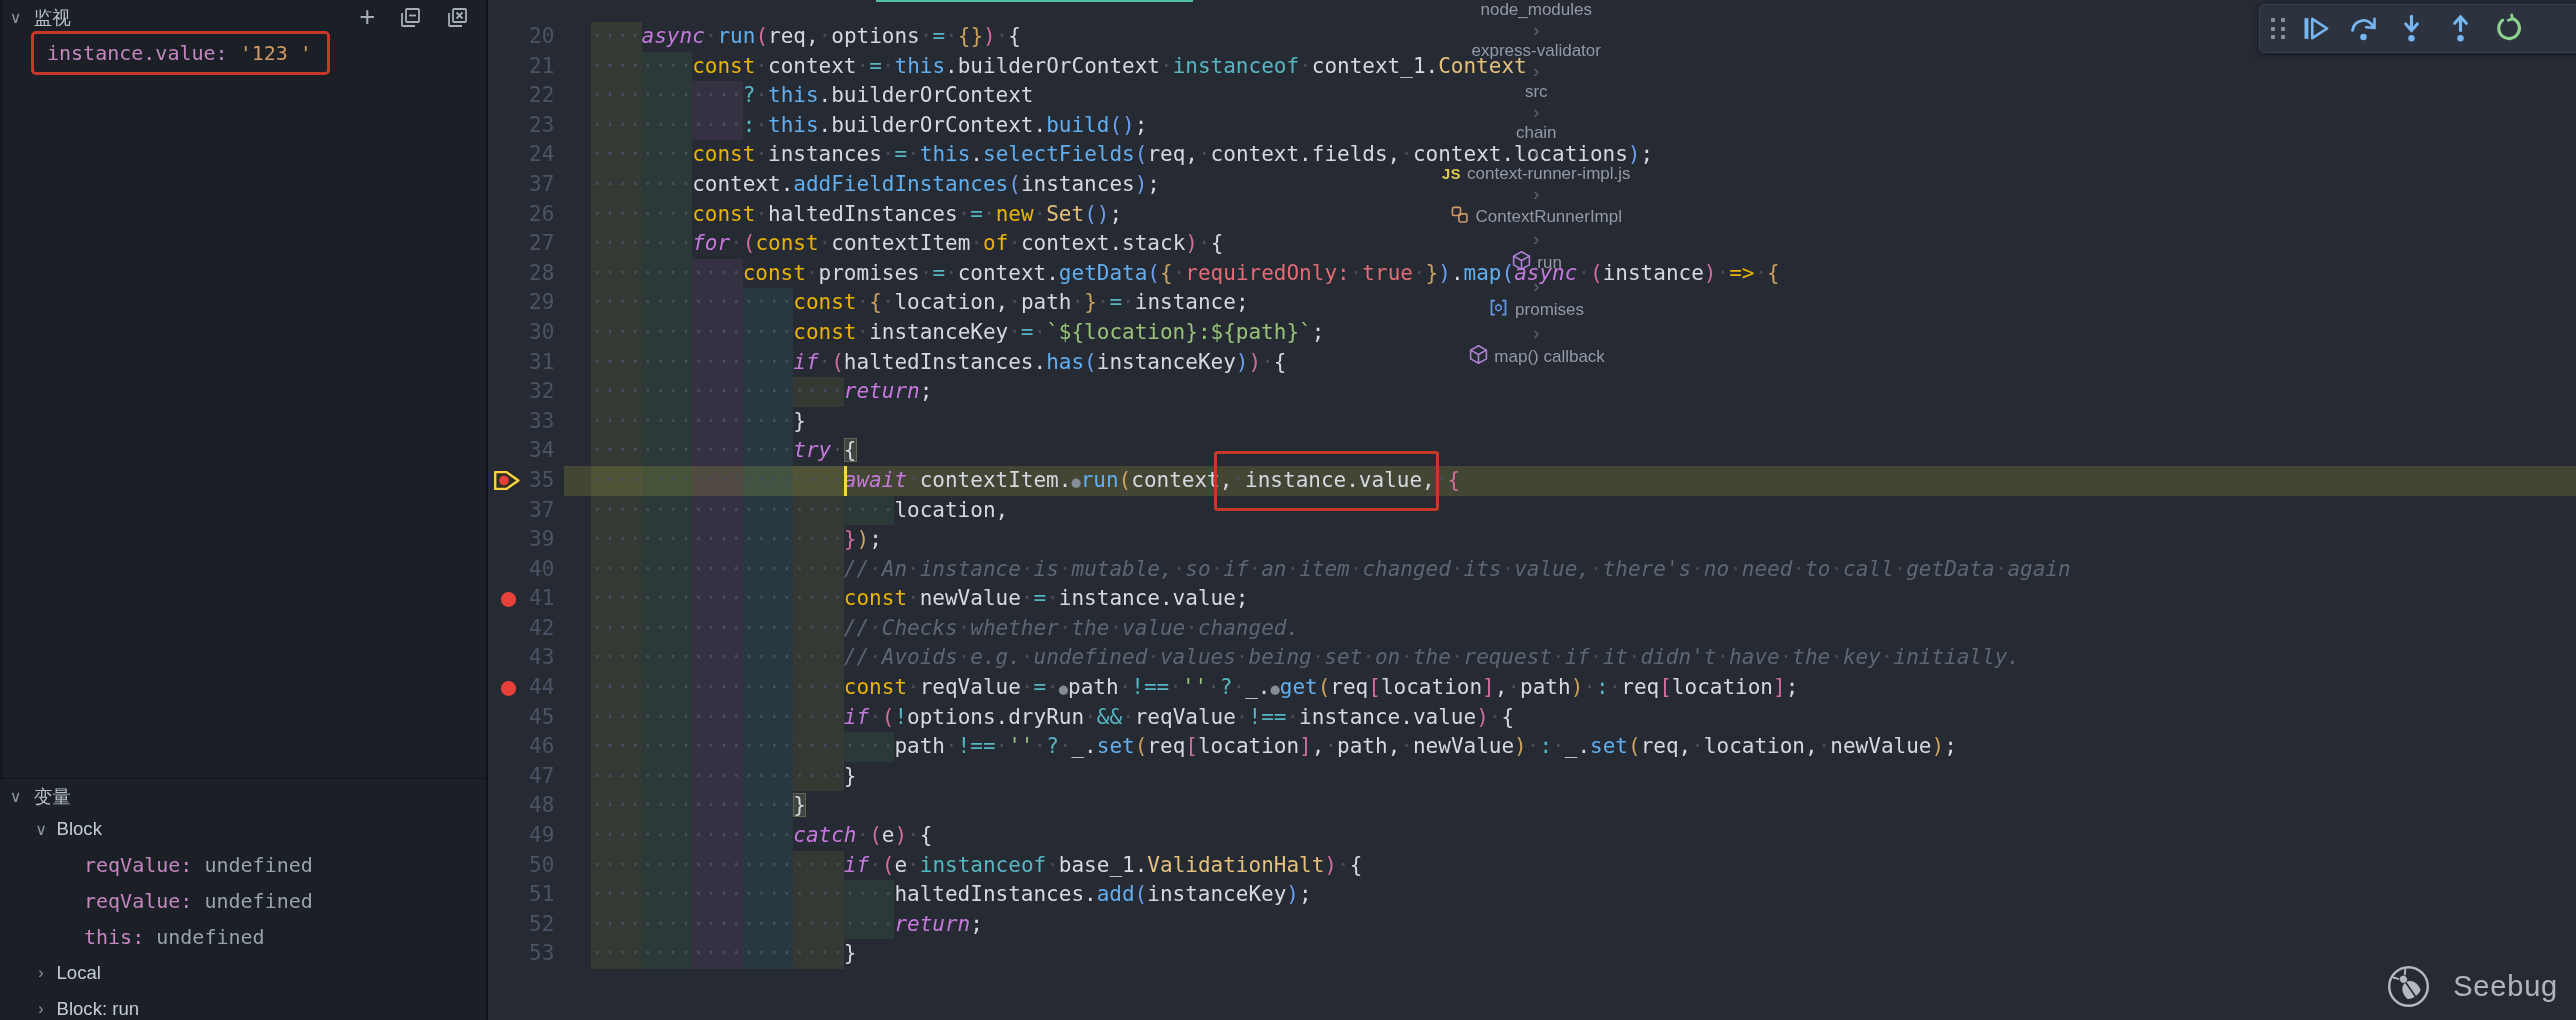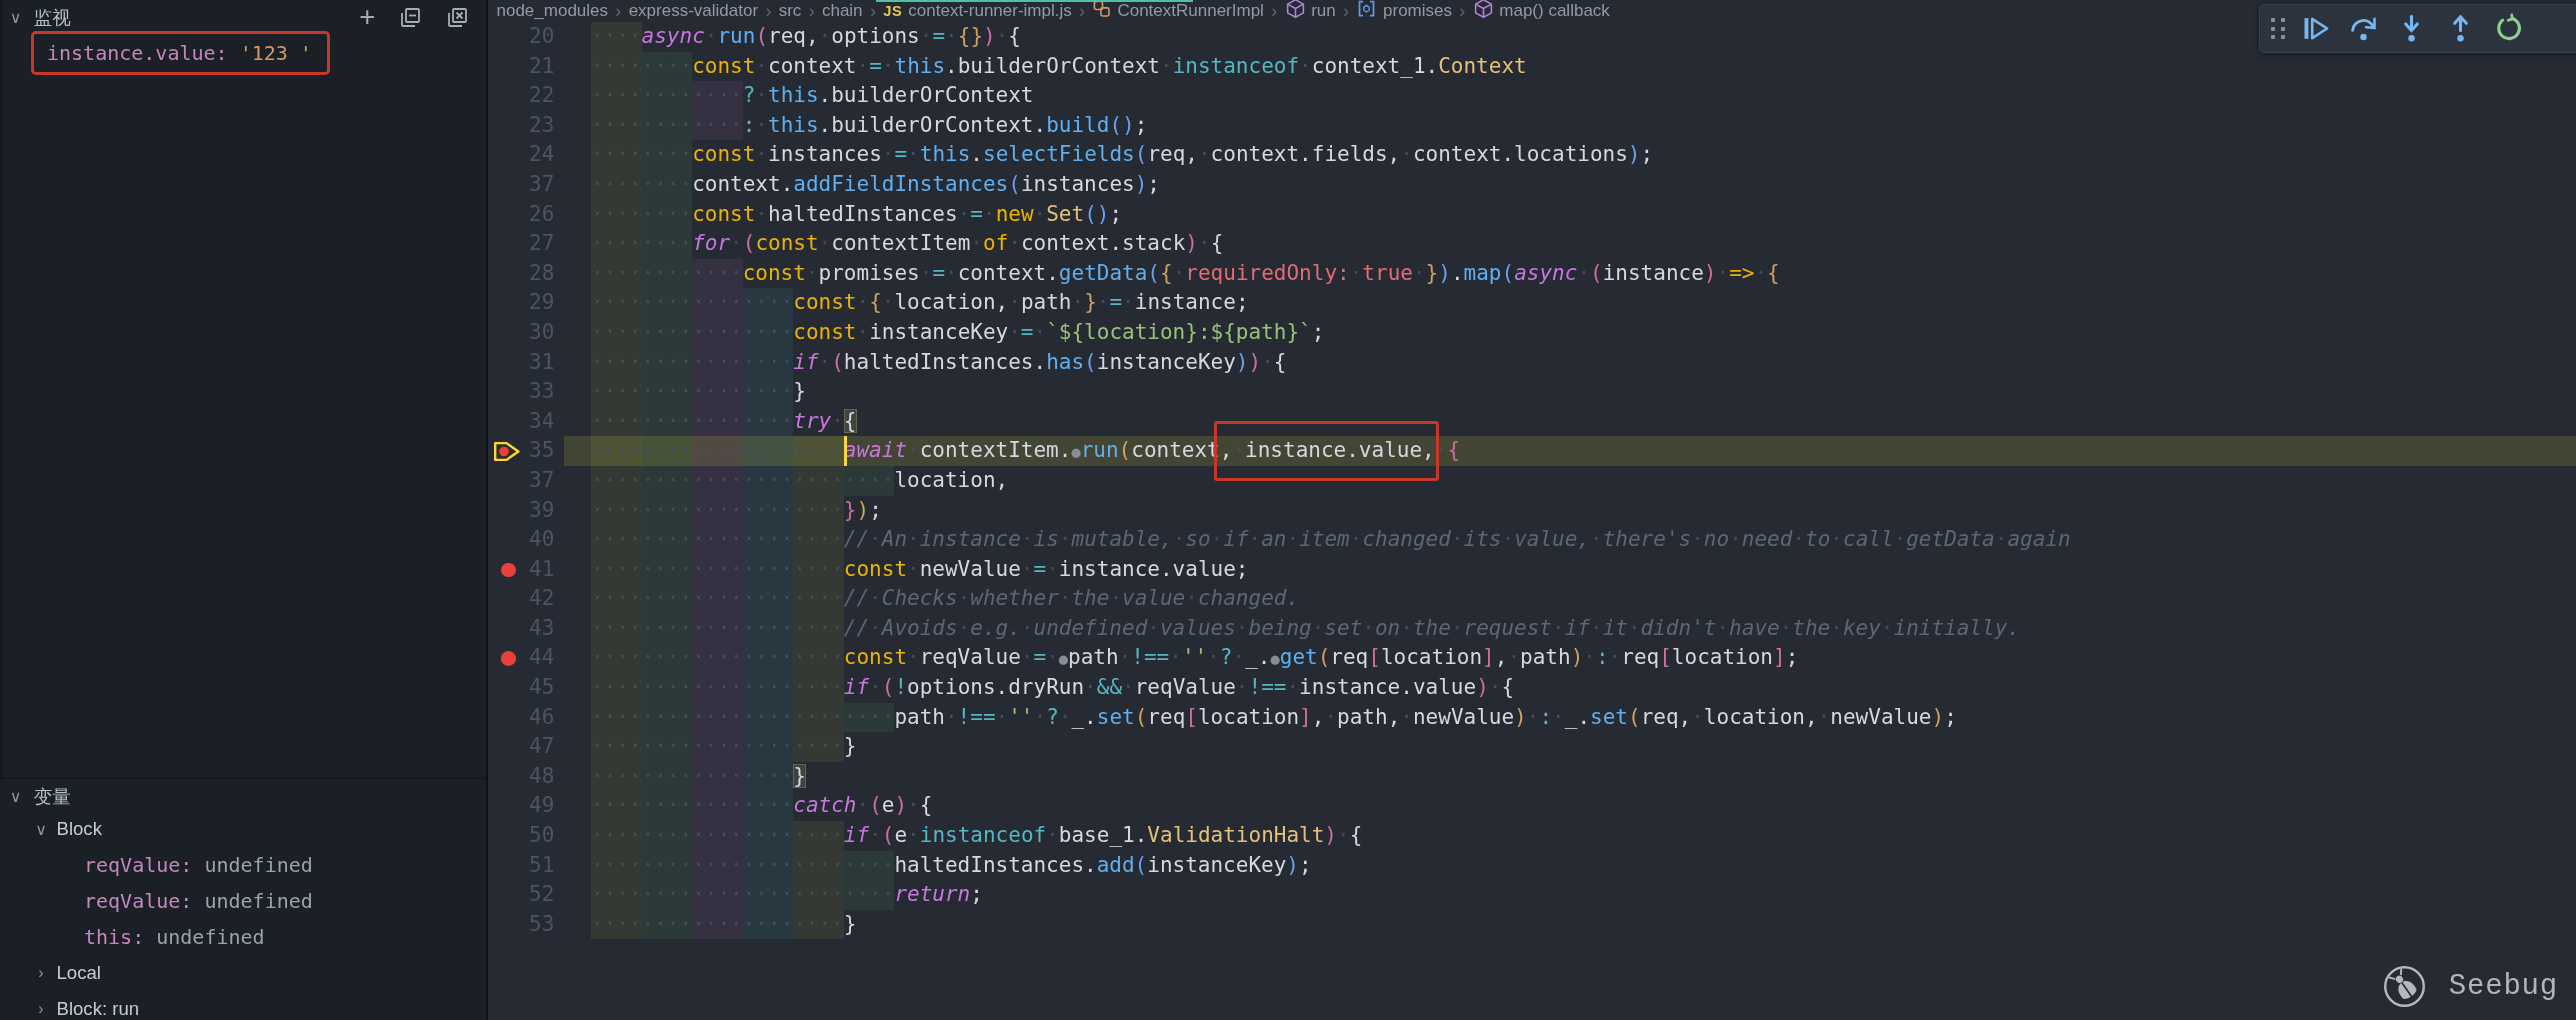--- a/index.html
+++ b/index.html
@@ -22,21 +22,21 @@
   .vars{position:absolute;left:0;right:1.6px;top:778px;bottom:0;border-top:0.8px solid #11151a;background:#1b2027;}
   .vrow{display:flex;align-items:center;height:36px;font-size:18.6px;color:#c6ccd5;}
   .vrow .chev{color:#8b939e;font-size:16px;width:18px;margin-right:6.5px;text-align:center;}
   .vrow.scope{padding-left:32px;}
   .vrow.leaf{padding-left:84px;font-family:"DejaVu Sans Mono",monospace;font-size:20px;}
   .vvname{color:#c586c0;white-space:pre;}
   .vvval{color:#9aa2ad;white-space:pre;}
   
   .editor{position:absolute;left:490px;right:0;top:0;bottom:0;background:#252a33;overflow:hidden;}
   .breadcrumb{position:absolute;left:0;right:0;top:0;height:22px;display:flex;align-items:center;
-              padding-left:6.5px;font-size:17px;color:#939aa5;white-space:nowrap;z-index:6;}
+              padding-left:6.5px;font-size:17px;color:#939aa5;white-space:nowrap;z-index:6;flex-direction:column;}
   .crumb{display:flex;align-items:center;gap:5.7px;cursor:pointer;}
   .crumb-sep{color:#5f6673;margin:0 7.3px;font-size:18px;}
   .bc-js{color:#e2c94f;font-weight:bold;font-size:14.6px;letter-spacing:0.8px;}
   .tabline{position:absolute;left:386px;top:0;width:317px;height:2.4px;background:#4fc0a5;z-index:7;}
   .code{position:absolute;left:0;right:0;top:22px;bottom:0;overflow:hidden;
         font-family:"DejaVu Sans Mono",monospace;font-size:21px;line-height:29.6px;}
   .row{display:flex;height:29.6px;}
   .gut{flex:0 0 74px;position:relative;text-align:right;padding-right:9.7px;box-sizing:border-box;
        color:#4c5464;user-select:none;}
   .cnt{flex:1;position:relative;padding-left:27px;white-space:nowrap;color:#d4d8e0;}
@@ -58,21 +58,21 @@
            border:3.2px solid #c7382a;border-radius:3.2px;z-index:5;pointer-events:none;box-sizing:border-box;}
   
   .dtoolbar{position:absolute;right:-11.3px;top:4px;width:309px;height:47px;background:#2d333e;
             border:0.8px solid #3a4150;border-radius:5.7px;display:flex;align-items:center;
             padding:0 6.5px 0 11.3px;gap:11.3px;z-index:9;box-shadow:0 1.6px 6.5px rgba(0,0,0,.35);}
   .dbtn{width:37px;height:37px;display:flex;align-items:center;justify-content:center;cursor:pointer;border-radius:4px;}
   .grip{display:grid;grid-template-columns:4.9px 4.9px;grid-gap:4.9px;cursor:grab;}
   .grip i{width:4px;height:4px;background:#8a9099;border-radius:0.8px;display:block;}
   
   .watermark{position:absolute;right:18px;bottom:11.3px;display:flex;align-items:center;gap:22px;
-             opacity:.85;z-index:8;font-family:Liberation Mono, monospace;}
+             opacity:.85;z-index:8;}
   .wm-text{color:#c9ced4;font-size:29px;letter-spacing:0.8px;}
 </style>
 </head>
 <body>
 
 <div class="screen">
 
   <aside class="sidebar">
     <div class="sec-header">
       <span class="chev">∨</span>
@@ -233,20 +233,24 @@
           <span class="gut"><span class="ln">29</span></span>
           <span class="cnt"><span class="ind i0">····</span><span class="ind i1">····</span><span class="ind i2">····</span><span class="ind i3">····</span><span class="tok k">const</span><span class="ws">·</span><span class="tok pg">{</span><span class="ws">·</span><span class="tok w">location,</span><span class="ws">·</span><span class="tok w">path</span><span class="ws">·</span><span class="tok pg">}</span><span class="ws">·</span><span class="tok o">=</span><span class="ws">·</span><span class="tok w">instance;</span></span>
         </span>
         <span class="row">
           <span class="gut"><span class="ln">30</span></span>
           <span class="cnt"><span class="ind i0">····</span><span class="ind i1">····</span><span class="ind i2">····</span><span class="ind i3">····</span><span class="tok k">const</span><span class="ws">·</span><span class="tok w">instanceKey</span><span class="ws">·</span><span class="tok o">=</span><span class="ws">·</span><span class="tok s">`${location}:${path}`</span><span class="tok w">;</span></span>
         </span>
         <span class="row">
           <span class="gut"><span class="ln">31</span></span>
           <span class="cnt"><span class="ind i0">····</span><span class="ind i1">····</span><span class="ind i2">····</span><span class="ind i3">····</span><span class="tok ki">if</span><span class="ws">·</span><span class="tok pp">(</span><span class="tok w">haltedInstances.</span><span class="tok f">has</span><span class="tok pb">(</span><span class="tok w">instanceKey</span><span class="tok pb">)</span><span class="tok pp">)</span><span class="ws">·</span><span class="tok w">{</span></span>
+        </span>
+        <span class="row">
+          <span class="gut"><span class="ln">32</span></span>
+          <span class="cnt"><span class="ind i0">····</span><span class="ind i1">····</span><span class="ind i2">····</span><span class="ind i3">····</span><span class="ind i0">····</span><span class="tok ki">return</span><span class="tok w">;</span></span>
         </span>
         <span class="row">
           <span class="gut"><span class="ln">33</span></span>
           <span class="cnt"><span class="ind i0">····</span><span class="ind i1">····</span><span class="ind i2">····</span><span class="ind i3">····</span><span class="tok w">}</span></span>
         </span>
         <span class="row">
           <span class="gut"><span class="ln">34</span></span>
           <span class="cnt"><span class="ind i0">····</span><span class="ind i1">····</span><span class="ind i2">····</span><span class="ind i3">····</span><span class="tok ki">try</span><span class="ws">·</span><span class="tok m">{</span></span>
         </span>
         <span class="row current">

